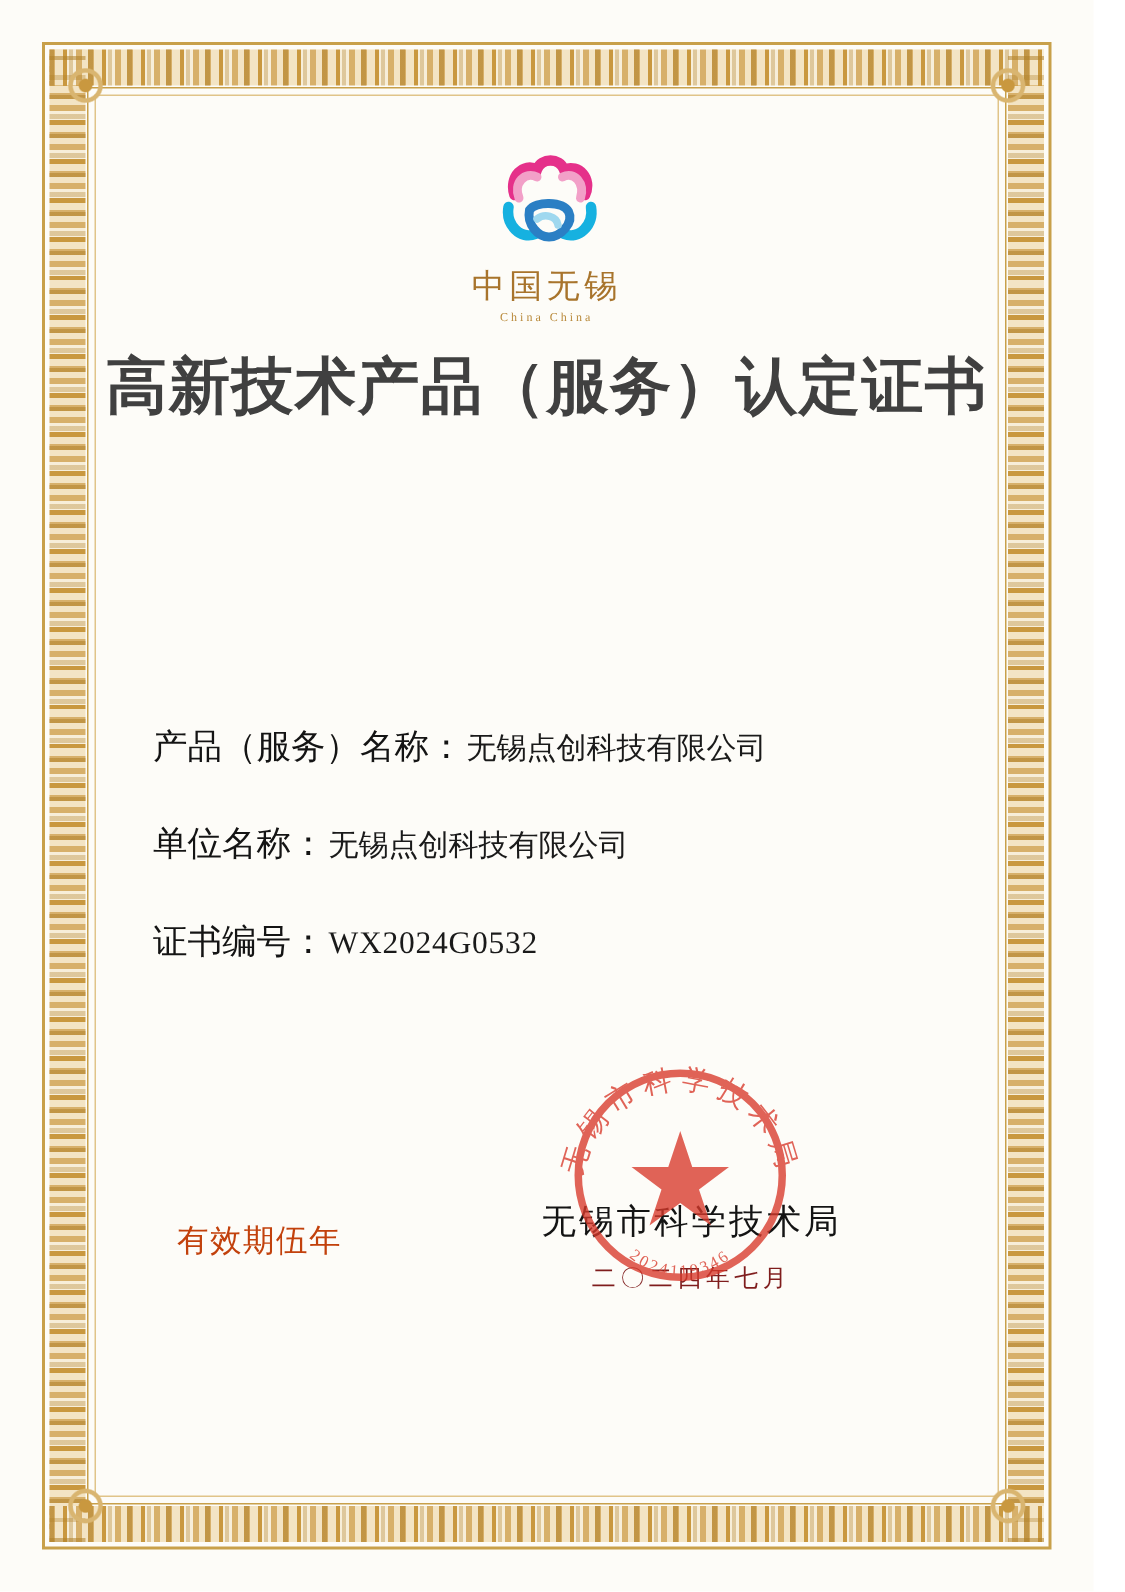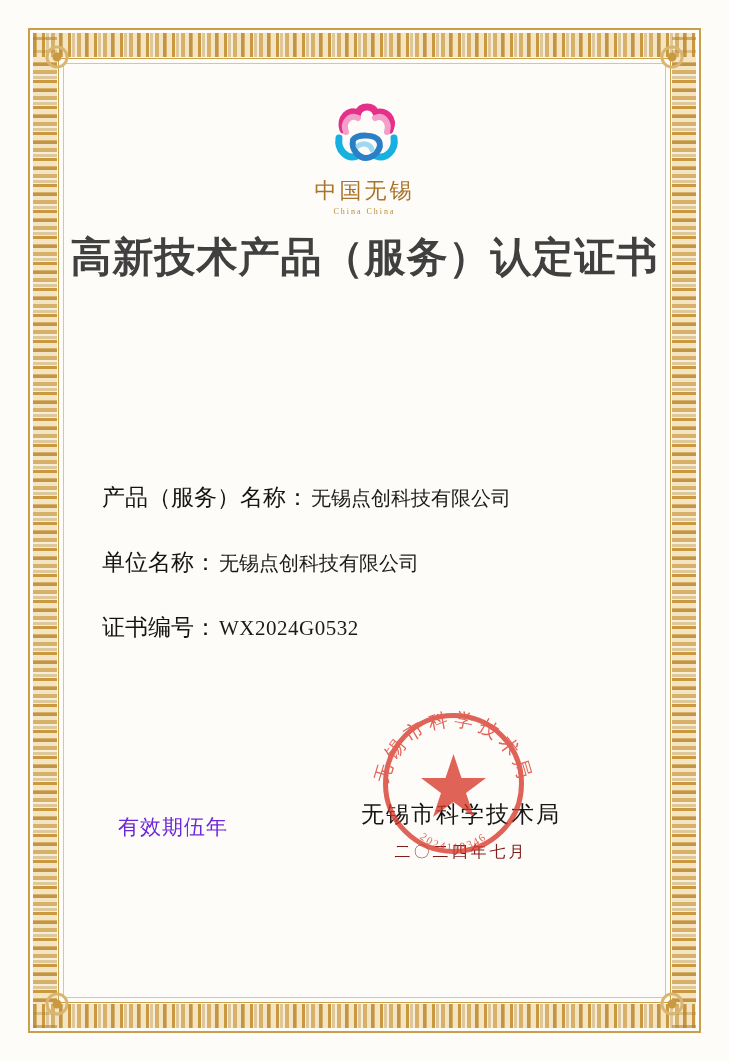--- a/index.html
+++ b/index.html
@@ -222,21 +222,21 @@
   .field-value.code {
     font-size: 21px;
     letter-spacing: 0.5px;
   }
 
   .footer-left {
     position: absolute;
     left: 48px;
     bottom: 150px;
     font-size: 21px;
-    color: #6d28d9;
+    color: #c2410c;
     letter-spacing: 1px;
   }
 
   .footer-right {
     position: absolute;
     right: 48px;
     bottom: 128px;
     text-align: center;
     width: 300px;
   }

